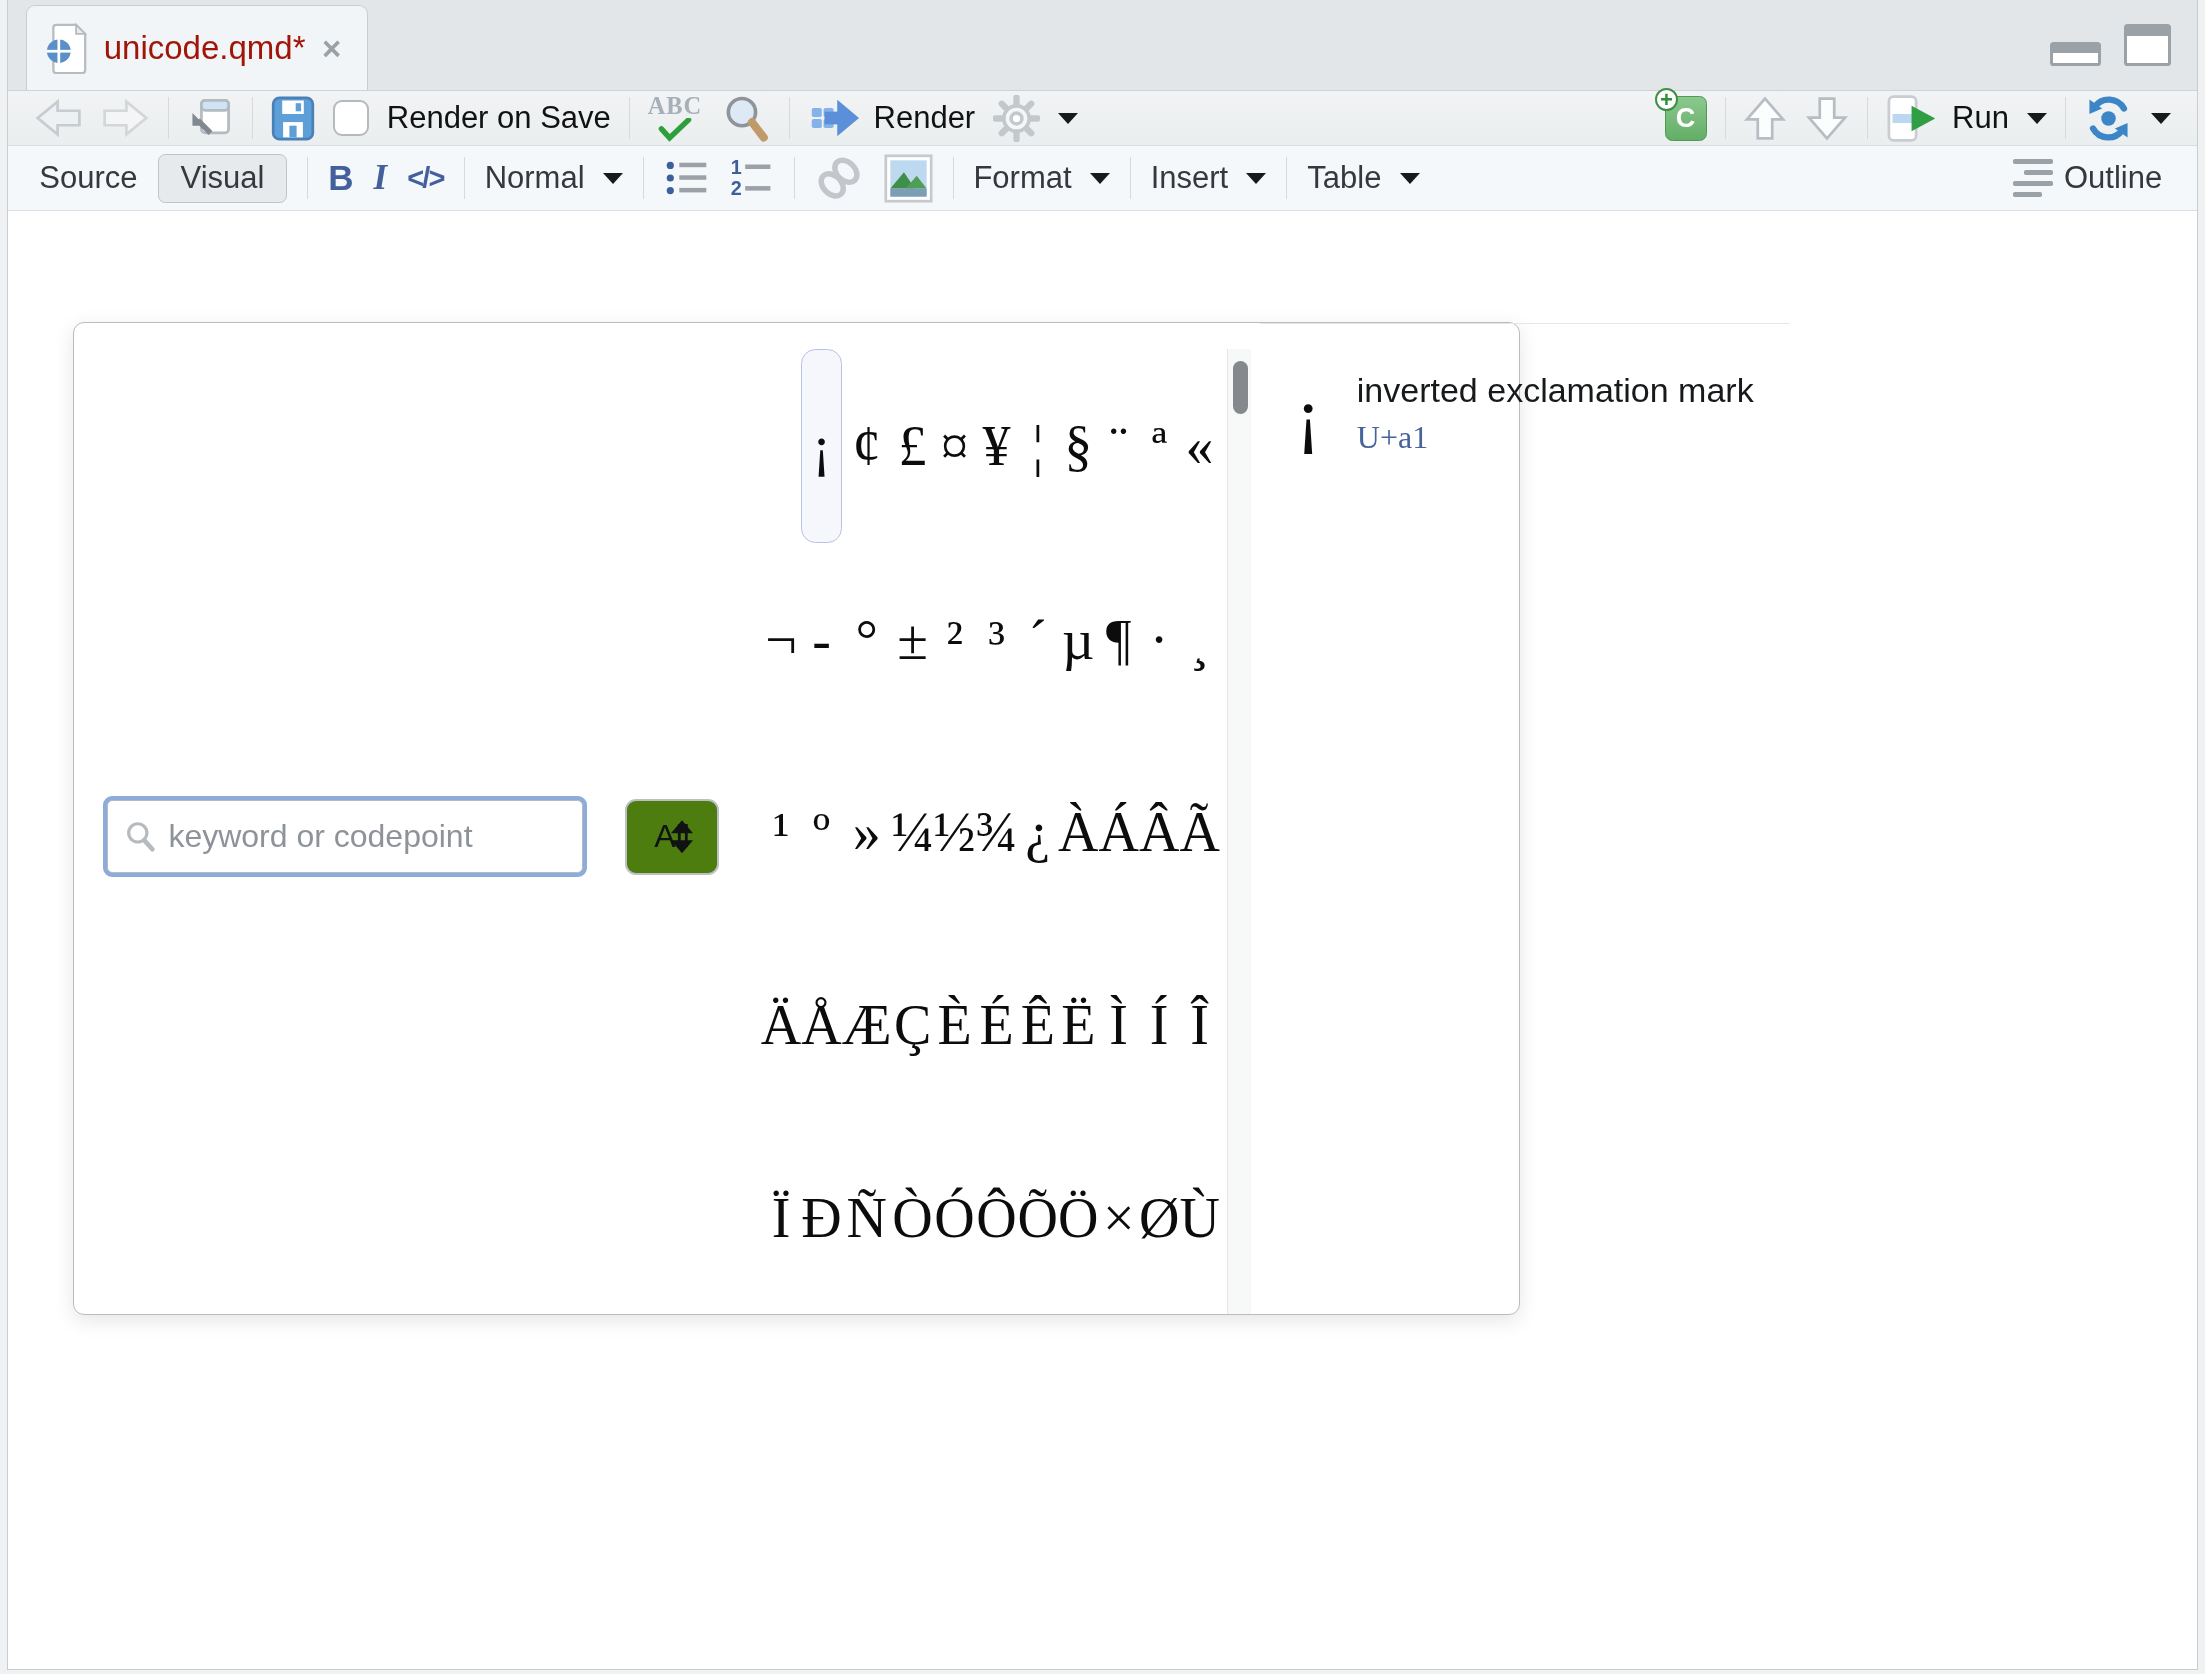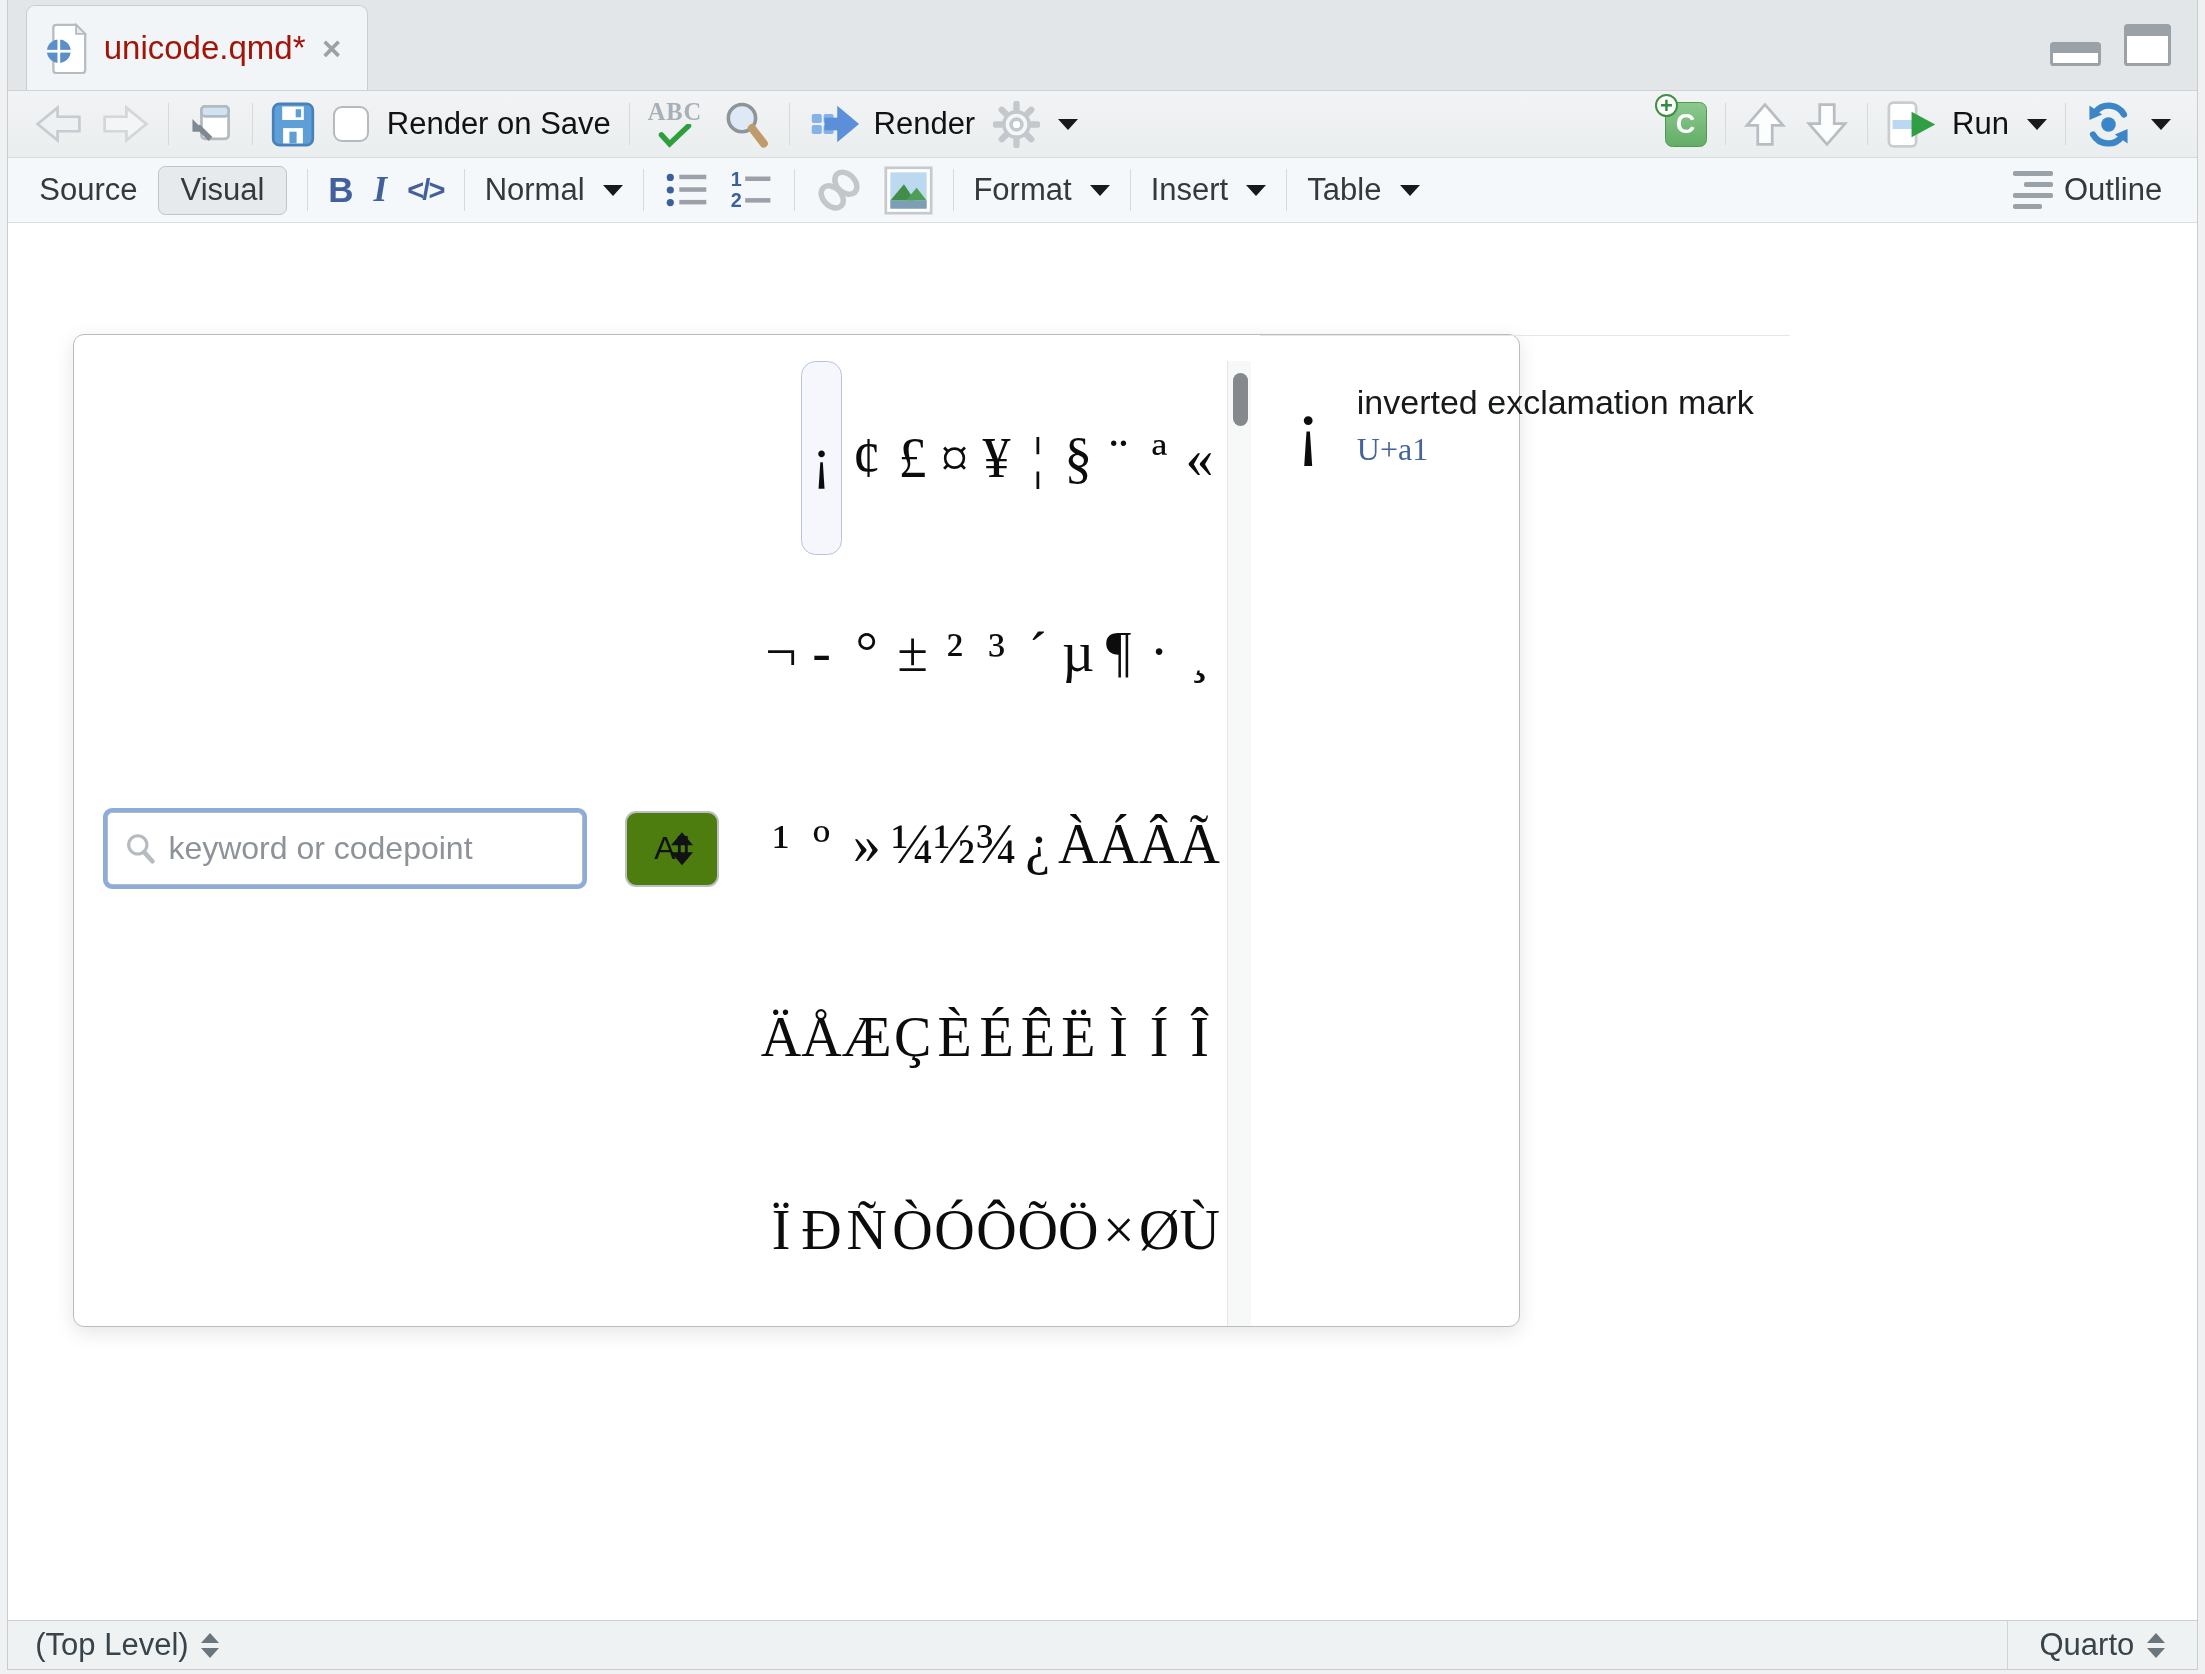--- a/index.html
+++ b/index.html
@@ -13,21 +13,21 @@
     display:flex; align-items:flex-end; position:relative; flex:none; }
   .tab { margin-left:18px; height:85px; background:#f2f5f7; border:0.9px solid #c9cdd1; border-bottom:none;
     border-radius:9px 9px 0 0; display:flex; align-items:center; gap:16.4px; padding:0 25.5px 0 20px; }
   .tab-title { font-size:33px; color:#a11408; }
   .tab-close { font-size:33px; color:#9aa1a7; font-weight:bold; line-height:1; }
   .win-btns { position:absolute; right:25.5px; top:23.6px; display:flex; align-items:flex-end; gap:23.6px; }
   .min-btn { width:51px; height:23.6px; background:#fff; border:3.6px solid #9aa1a7; border-top:11.8px solid #9aa1a7; border-radius:3.6px; }
   .max-btn { width:47px; height:42px; background:#fff; border:3.6px solid #9aa1a7; border-top:12.7px solid #9aa1a7; border-radius:3.6px; }
 
   
-  .toolbar { height:67px; background:linear-gradient(#f1f3f4,#ebeeef); border-bottom:0.9px solid #d9dcdf;
+  .toolbar { height:55px; background:linear-gradient(#f1f3f4,#ebeeef); border-bottom:0.9px solid #d9dcdf;
     display:flex; align-items:center; padding:0 25.5px; gap:18px; flex:none; }
   .fmtbar { height:65px; background:#f4f8fa; border-bottom:0.9px solid #dcdfe1;
     display:flex; align-items:center; padding:0 25.5px 0 31px; gap:20px; flex:none; }
   .sep { width:0.9px; height:42px; background:#d6dadd; flex:none; }
   .tb-label { font-size:31px; color:#101214; }
   .fmt-label { font-size:31px; color:#35393d; }
   .caret { width:0; height:0; border-left:10px solid transparent; border-right:10px solid transparent;
     border-top:11.8px solid #17191b; margin-left:5.5px; }
   .tb-group { display:flex; align-items:center; gap:12.7px; }
   .checkbox { width:36px; height:36px; background:#fff; border:2.7px solid #b5babf; border-radius:9px; margin-right:5.5px; }
@@ -374,31 +374,15 @@
       <div class="preview">
         <div class="preview-char">¡</div>
         <div>
           <div class="preview-name">inverted exclamation mark</div>
           <div class="preview-code">U+a1</div>
         </div>
       </div>
     </div>
   </div>
 
-  <div class="statusbar">
-    <div class="status-left">
-      <span class="status-text">(Top Level)</span>
-      <span class="updown">
-          <i class="up"></i>
-          <i class="dn"></i>
-        </span>
-    </div>
-    <div class="status-right">
-      <span class="status-text">Quarto</span>
-      <span class="updown">
-          <i class="up"></i>
-          <i class="dn"></i>
-        </span>
-    </div>
-  </div>
 
 </div>
 
 
 </body></html>

